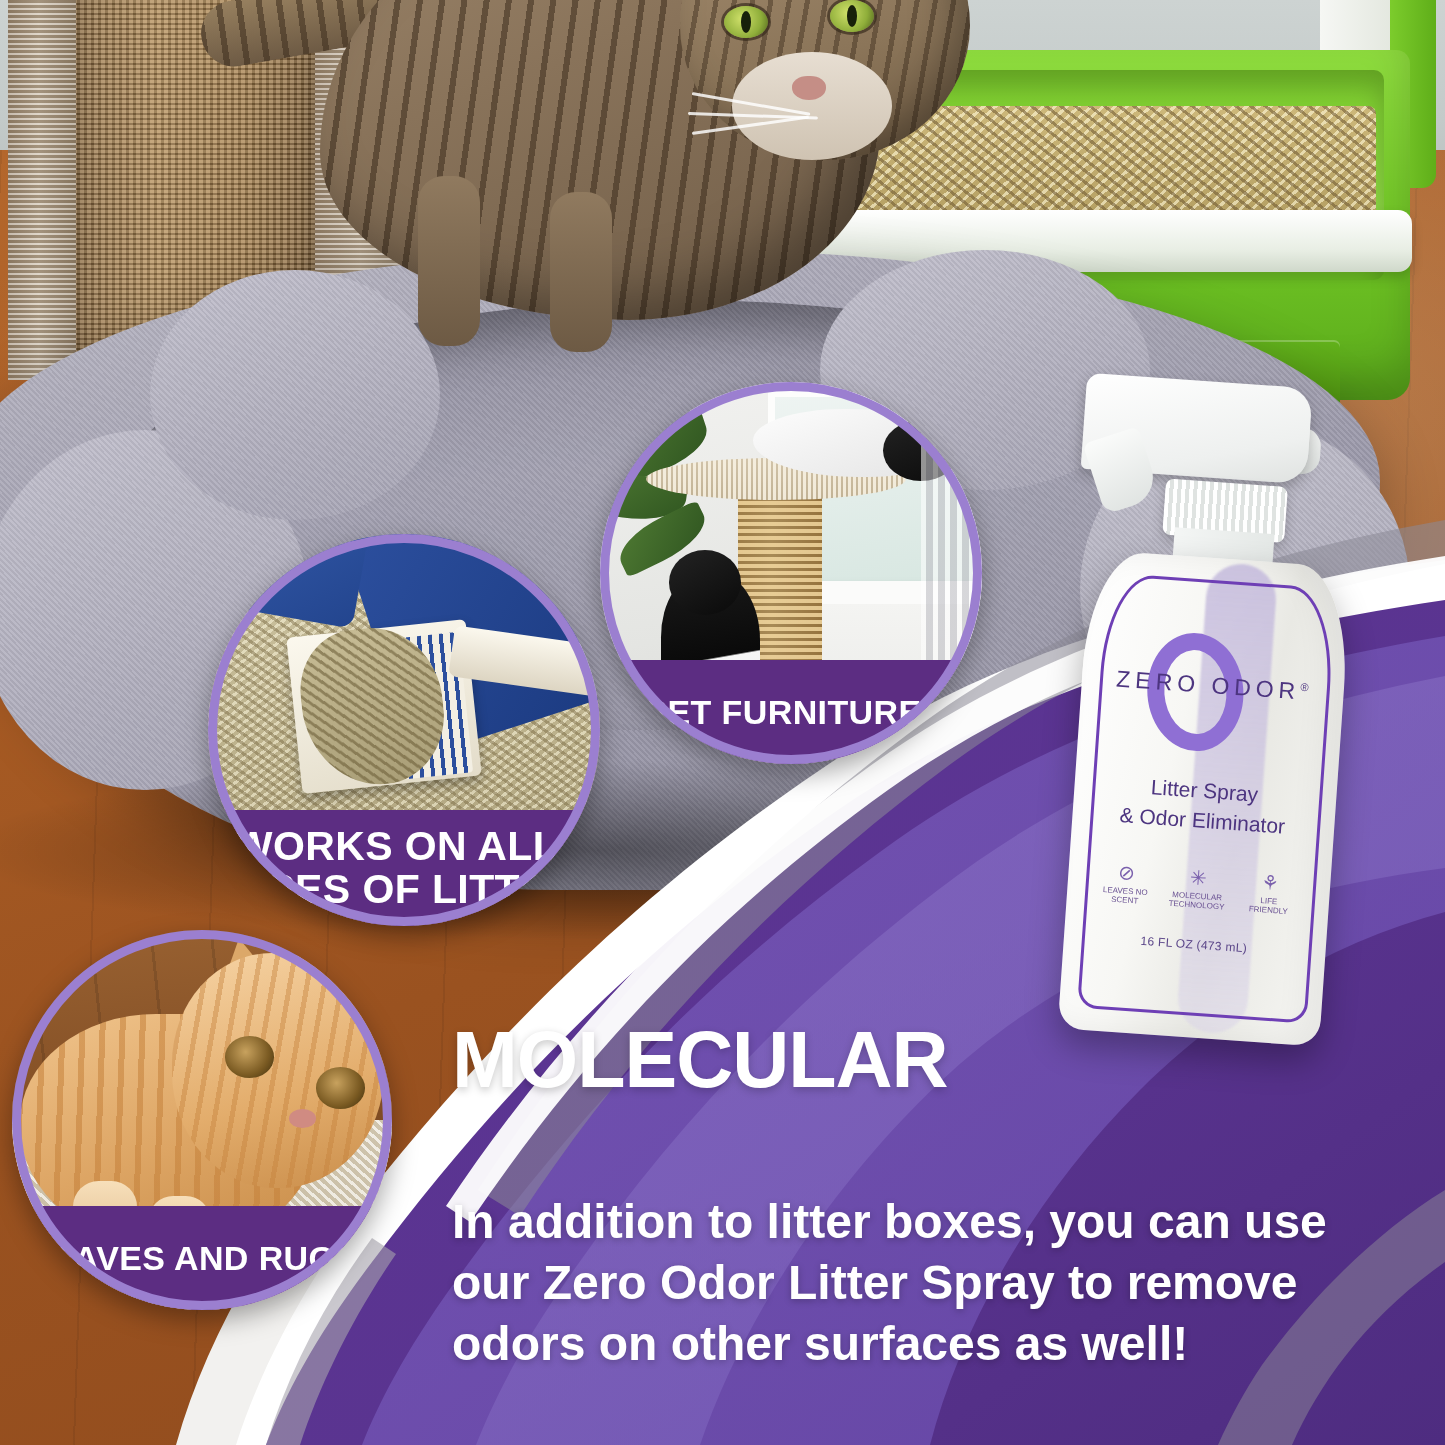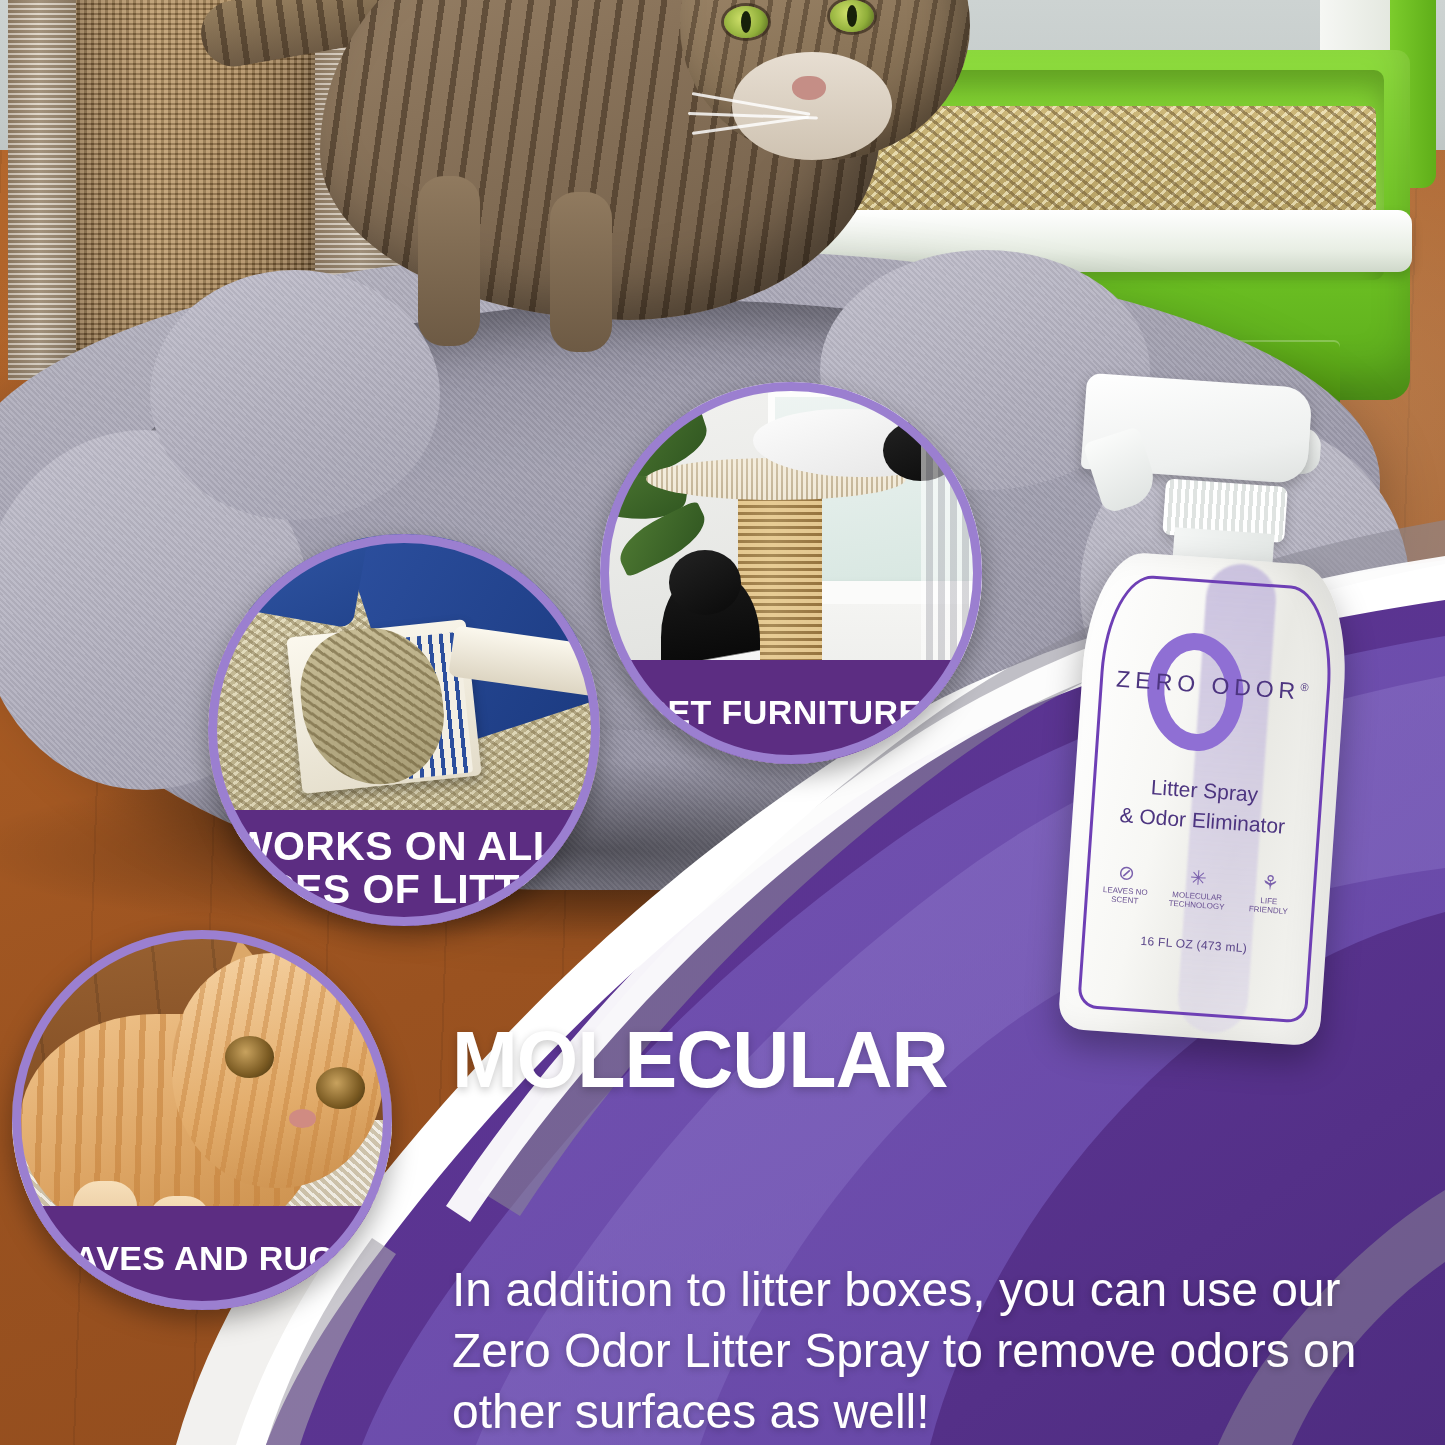--- a/index.html
+++ b/index.html
@@ -200,23 +200,23 @@
       border-right:26px solid transparent;border-bottom:46px solid #dca869;}
   .ck-eye{position:absolute;width:13%;height:11%;border-radius:50%;
       background:radial-gradient(circle at 42% 38%,#c8a25e,#7a5a22 60%,#3b2b0c);}
   .ck-nose{position:absolute;left:73%;top:47%;width:7%;height:5%;border-radius:50%;background:#d08b82;}
   .ck-paw{position:absolute;border-radius:40% 40% 50% 50%;background:linear-gradient(180deg,#f7dfba,#e2c193);}
 
   
   .headline{position:absolute;left:452px;top:1022px;width:640px;
       color:#fff;font-weight:bold;font-size:79px;line-height:.96;
       letter-spacing:-1px;text-shadow:0 3px 9px rgba(0,0,0,.22);}
-  .subcopy{position:absolute;left:452px;top:1260px;width:920px;
+  .subcopy{position:absolute;left:452px;top:1192px;width:920px;
       color:#fff;font-size:48px;line-height:1.27;
-      text-shadow:0 2px 7px rgba(0,0,0,.25);}
+      text-shadow:0 2px 7px rgba(0,0,0,.25);font-weight:bold;}
 
   
   .bottle{position:absolute;left:1058px;top:382px;width:300px;height:660px;transform:rotate(4deg);}
   .bot-trigger{position:absolute;left:6px;top:0px;width:226px;height:96px;
       border-radius:14px 28px 30px 6px;
       background:linear-gradient(165deg,#ffffff,#eef0ef 70%,#dfe2e0);
       box-shadow:0 6px 14px rgba(0,0,0,.25);}
   .bot-trigger:after{content:"";position:absolute;left:12px;top:58px;width:58px;height:74px;
       border-radius:8px 8px 30px 14px;transform:rotate(-22deg);
       background:linear-gradient(170deg,#fbfcfb,#dfe3e1);}

